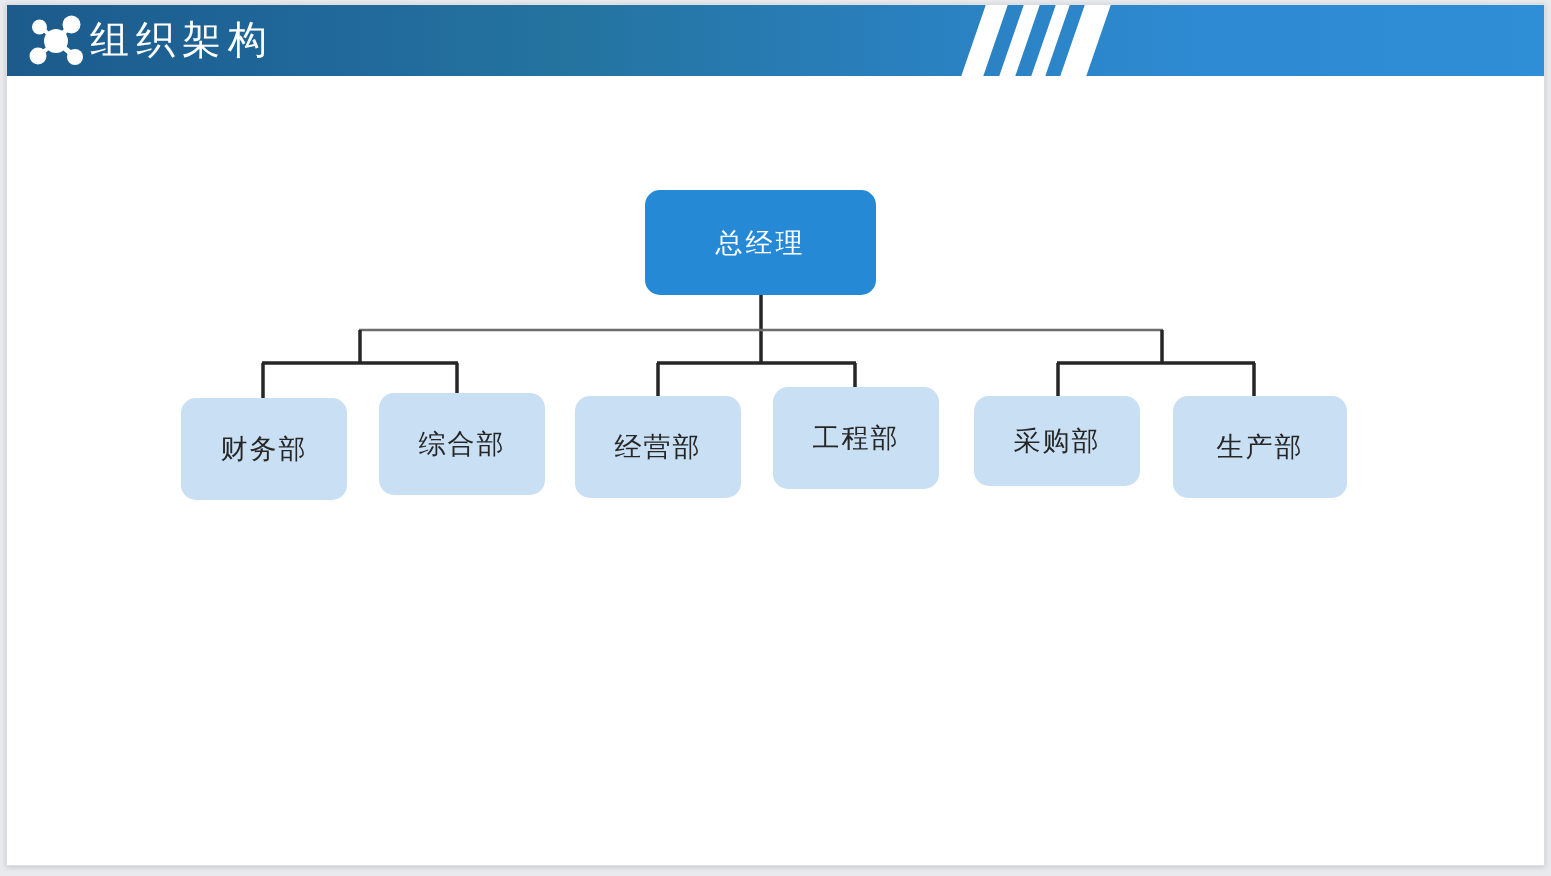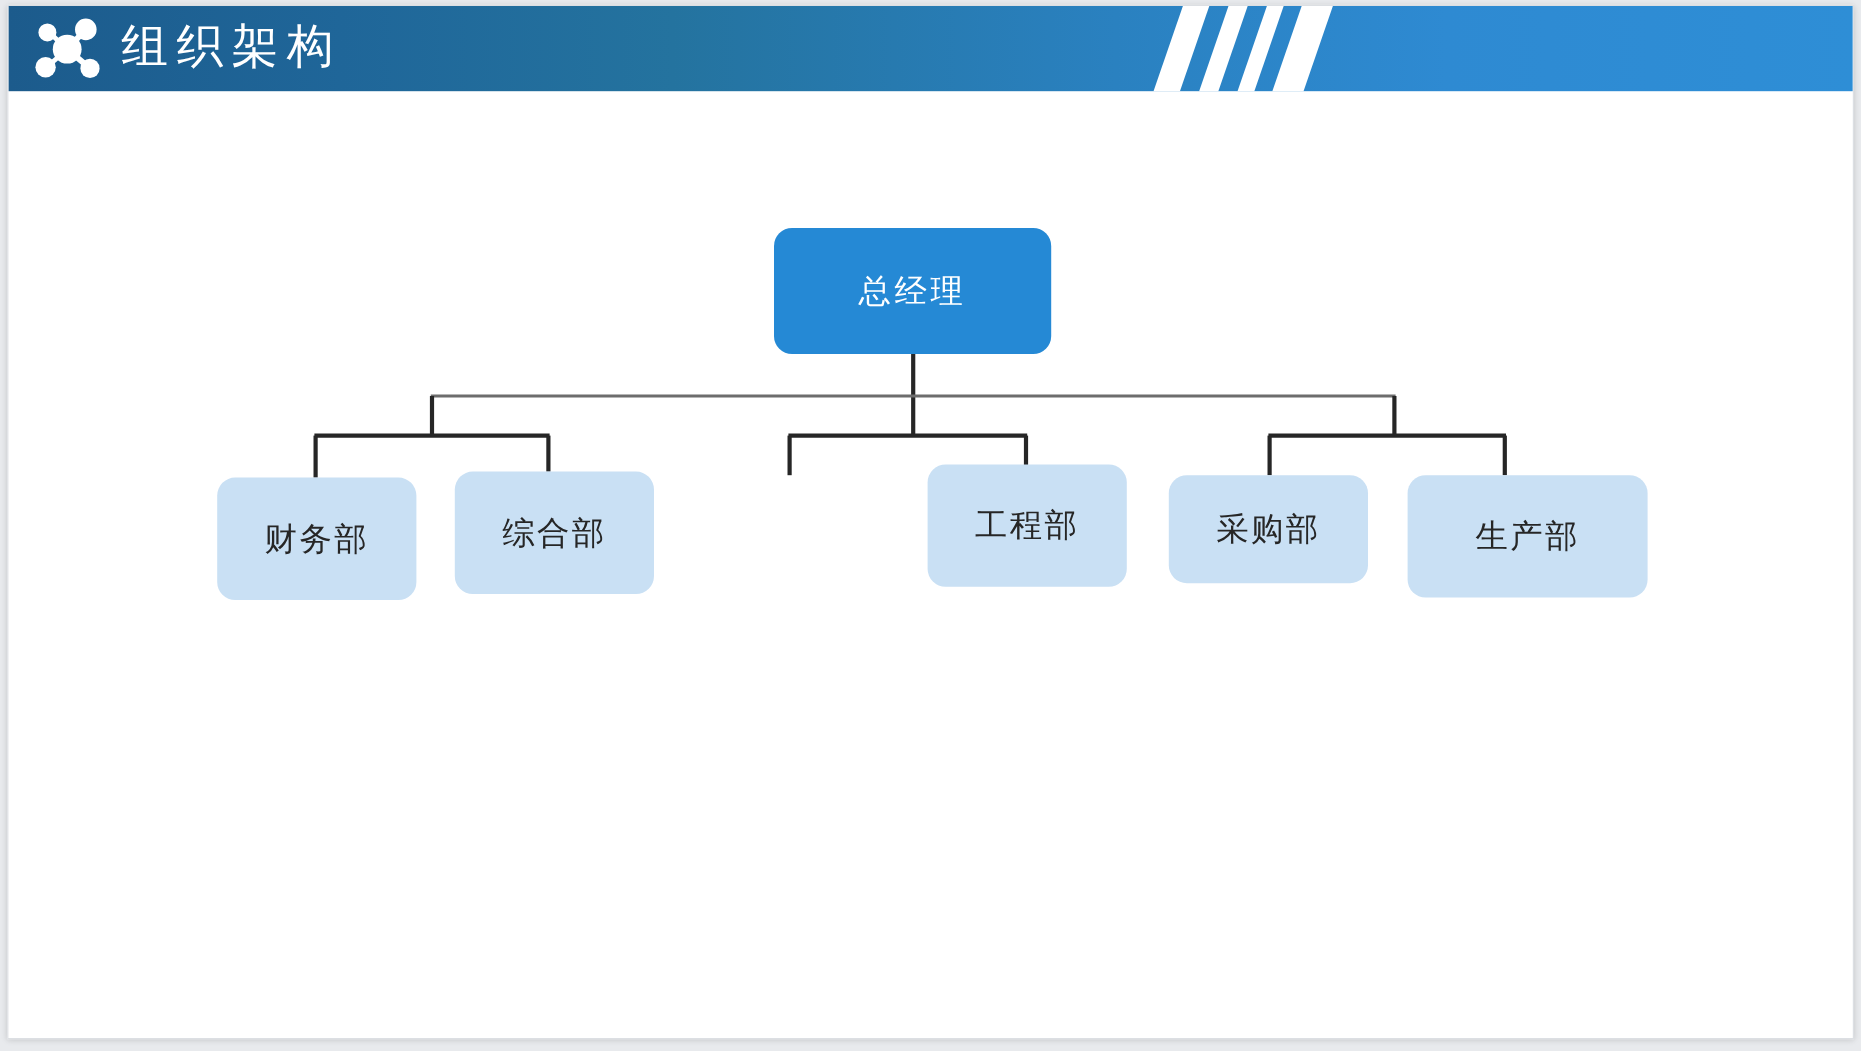--- a/index.html
+++ b/index.html
@@ -49,21 +49,21 @@
     width: 100%;
     height: 100%;
   }
   .brand {
     position: absolute;
     left: 18px;
     top: 0;
     height: 71px;
     display: flex;
     align-items: center;
-    gap: 14px;
+    gap: 3px;
   }
   .brand-icon {
     width: 62px;
     height: 52px;
     display: block;
     flex: 0 0 auto;
   }
   .brand-title {
     color: #ffffff;
     font-size: 39px;
@@ -199,28 +199,31 @@
       </div>
 
       <div class="node node-root" style="left:638px; top:114px; width:231px; height:105px;">
         <span>总经理</span>
       </div>
 
       <div class="node node-dept" style="left:372px; top:317px; width:166px; height:102px;">
         <span>综合部</span>
       </div>
 
+      <div class="node node-dept" style="left:568px; top:320px; width:166px; height:102px;">
+        <span>经营部</span>
+      </div>
 
       <div class="node node-dept" style="left:766px; top:311px; width:166px; height:102px;">
         <span>工程部</span>
       </div>
 
       <div class="node node-dept" style="left:967px; top:320px; width:166px; height:90px;text-align:right;">
         <span>采购部</span>
       </div>
 
-      <div class="node node-dept" style="left:1166px; top:320px; width:200px; height:102px;">
+      <div class="node node-dept" style="left:1166px; top:320px; width:174px; height:102px;">
         <span>生产部</span>
       </div>
 
     </div>
   </div>
 </div>
 
 </body></html>

